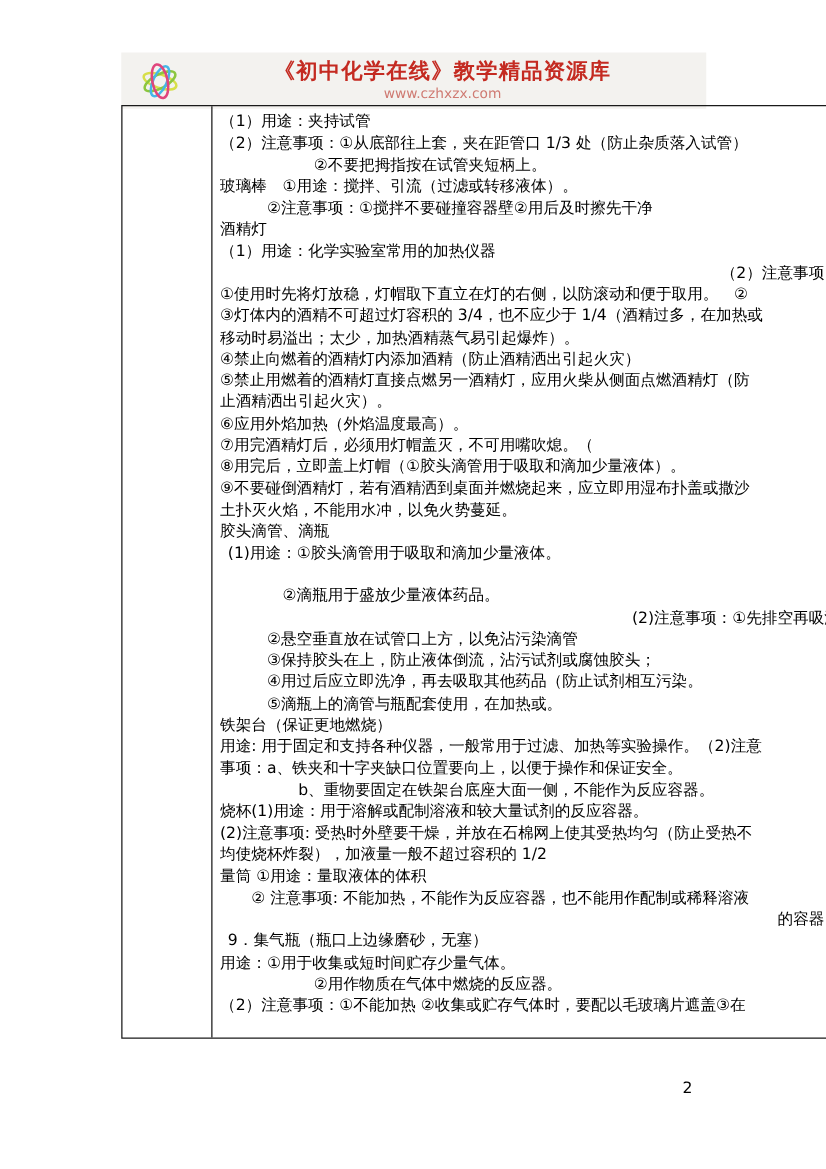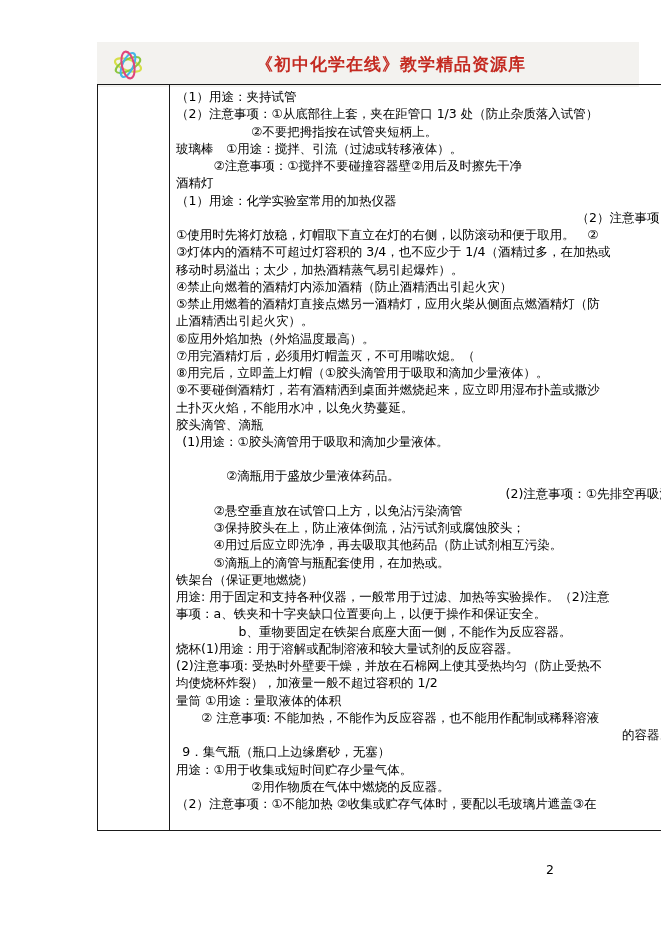--- a/index.html
+++ b/index.html
@@ -5,21 +5,21 @@
   html,body{margin:0;padding:0;}
   body{
     width:661px;height:935px;position:relative;background:#ffffff;
     font-family:"DejaVu Sans","Liberation Sans",sans-serif;
     color:#000;overflow:hidden;
   }
   .page{position:absolute;inset:0;}
 
   
   .header-band{
-    position:absolute;left:97px;top:42px;width:542px;height:45px;
+    position:absolute;left:97px;top:42px;width:468px;height:45px;
     background:#f3f2ef;display:flex;align-items:center;
   }
   .logo-wrap{position:absolute;left:14px;top:6px;width:34px;height:34px;}
   .header-text{
     flex:1;text-align:center;padding-left:46px;line-height:1.1;
   }
   .site-title{
     font-size:17px;font-weight:bold;letter-spacing:1px;
     font-family:"DejaVu Serif","Liberation Serif",serif;
   }
@@ -57,20 +57,21 @@
         <g fill="none" stroke-width="3" stroke-linecap="round">
           <ellipse cx="25" cy="25" rx="20" ry="8" stroke="#d7df49" transform="rotate(18 25 25)"></ellipse>
           <ellipse cx="25" cy="25" rx="20" ry="8" stroke="#8cc63f" transform="rotate(-28 25 25)"></ellipse>
           <ellipse cx="25" cy="25" rx="19" ry="8" stroke="#45b6e8" transform="rotate(-65 25 25)"></ellipse>
           <ellipse cx="25" cy="25" rx="20" ry="9" stroke="#e0457c" transform="rotate(78 25 25)"></ellipse>
         </g>
       </svg>
     </div>
     <div class="header-text">
       <div class="site-title" style="color: rgb(196, 42, 33);">《初中化学在线》教学精品资源库</div>
+      <div class="site-url" style="color: rgb(207, 122, 114);">www.czhxzx.com</div>
     </div>
   </div>
 
   <div class="doc-table">
     <div class="col-left"></div>
     <div class="col-right">
         <div class="line" style="padding-left: 0px;">（1）用途：夹持试管</div>
         <div class="line" style="padding-left: 0px;">（2）注意事项：①从底部往上套，夹在距管口 1/3 处（防止杂质落入试管）</div>
         <div class="line" style="padding-left: 75px;">②不要把拇指按在试管夹短柄上。</div>
         <div class="line" style="padding-left: 0px;">玻璃棒　①用途：搅拌、引流（过滤或转移液体）。</div>

